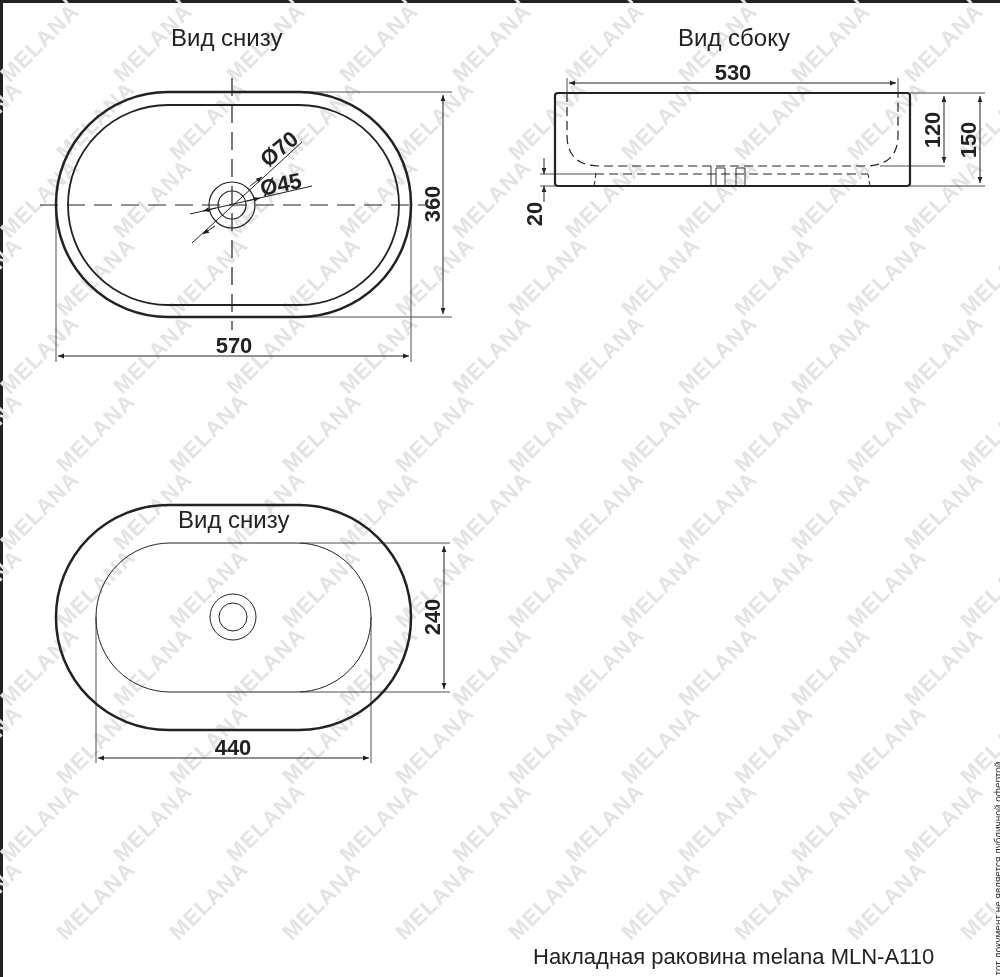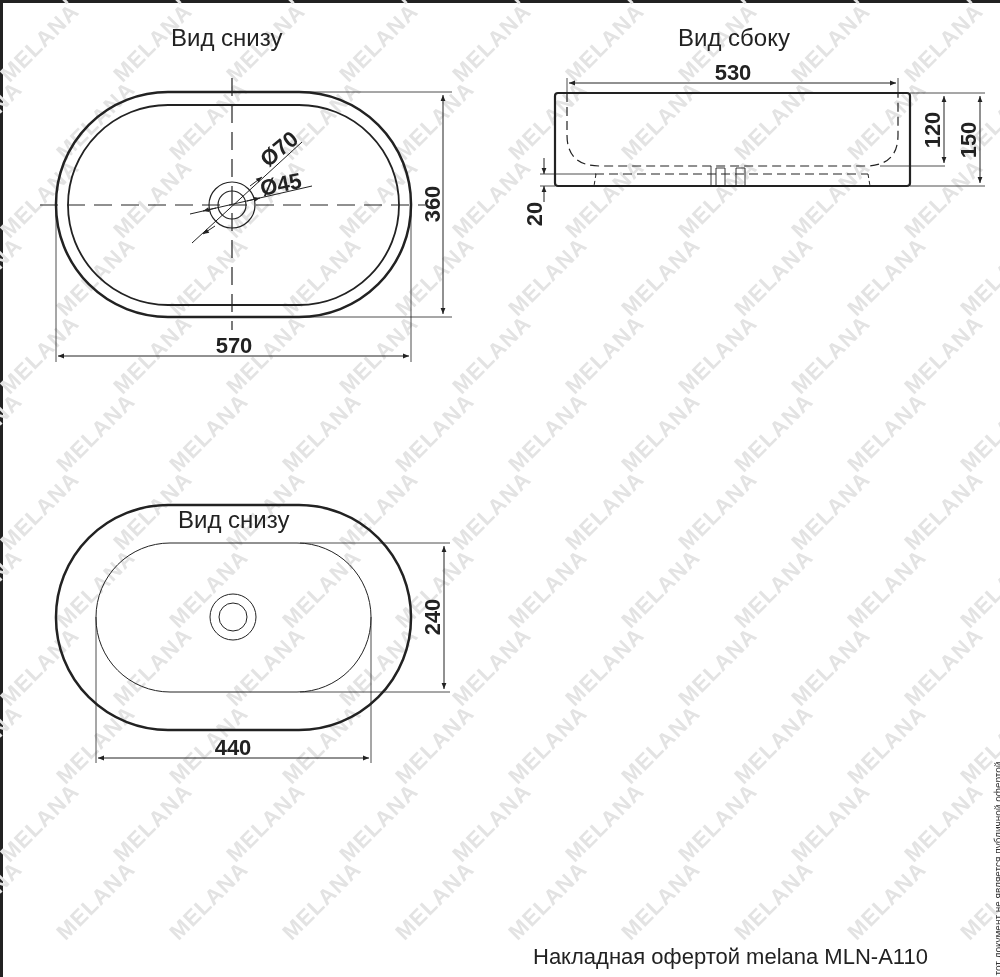--- a/index.html
+++ b/index.html
@@ -228,14 +228,14 @@
     <line x1="444" y1="546" x2="444" y2="689" stroke="#222" stroke-width="1" marker-start="url(#arr)" marker-end="url(#arr)"></line>
     <text class="dim" x="440" y="617" text-anchor="middle" transform="rotate(-90 440 617)">240</text>
 
     <line x1="96" y1="617" x2="96" y2="763" stroke="#222" stroke-width="0.8"></line>
     <line x1="371" y1="617" x2="371" y2="763" stroke="#222" stroke-width="0.8"></line>
     <line x1="98" y1="758" x2="369" y2="758" stroke="#222" stroke-width="1" marker-start="url(#arr)" marker-end="url(#arr)"></line>
     <text class="dim" x="233" y="755" text-anchor="middle">440</text>
   </g>
 </svg>
 
-<div class="caption" style="left:533px; top:944px;">Накладная офертой melana MLN-A110</div>
+<div class="caption" style="left:533px; top:944px;">Накладная раковина melana MLN-A110</div>
 <div class="disclaimer">тот документ не является публичной офертой</div>
 
 </body></html>

